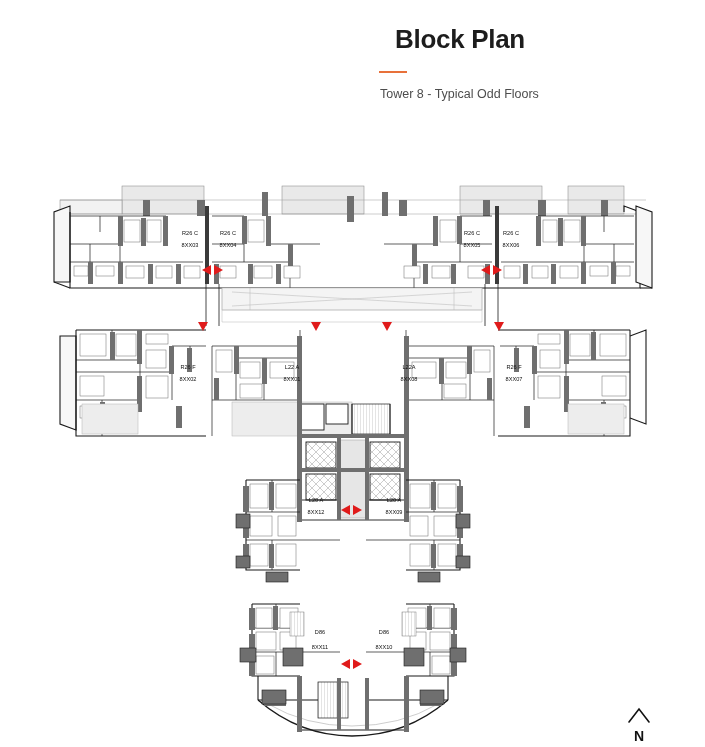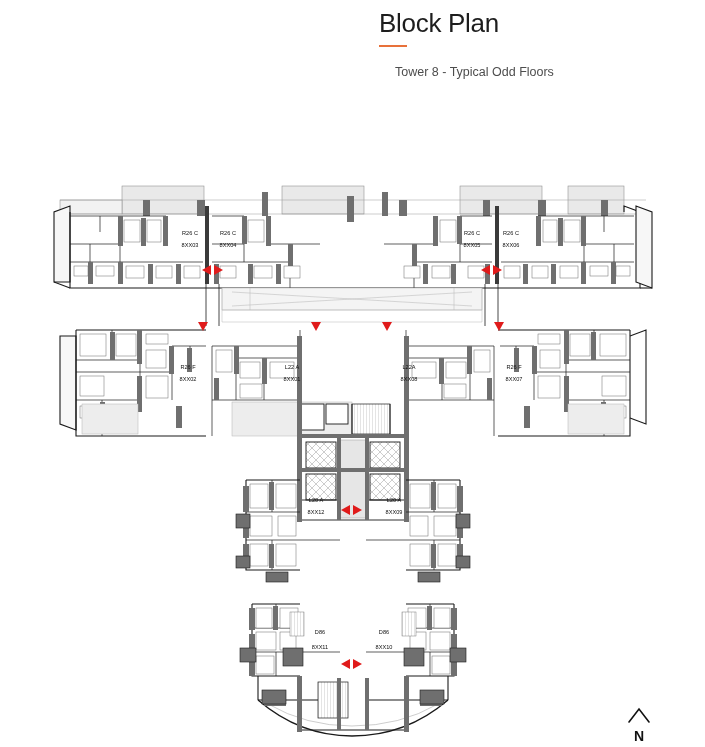--- a/index.html
+++ b/index.html
@@ -17,38 +17,38 @@
 
   
   #header {
     position: absolute;
     left: 379px;
     top: 8px;
     width: 300px;
   }
   #plan-title {
     font-size: 26px;
-    font-weight: 400;
+    font-weight: 700;
     color: #1d1d1d;
     letter-spacing: -0.3px;
-    margin: 0;
+    margin: 16px;
     line-height: 1.2;
   }
   #title-rule {
     width: 28px;
     height: 2px;
     background: #e8713a;
     margin-top: 6px;
     margin-bottom: 12px;
   }
   #plan-subtitle {
     font-size: 12.5px;
     color: #4d4d4d;
     line-height: 1.5;
-    margin: 16px;
+    margin: 1px;
     font-weight: 400;
   }
   #plan-subtitle span { display: block; }
 
   
   #drawing-stage {
     position: absolute;
     left: 0;
     top: 150px;
     width: 705px;

